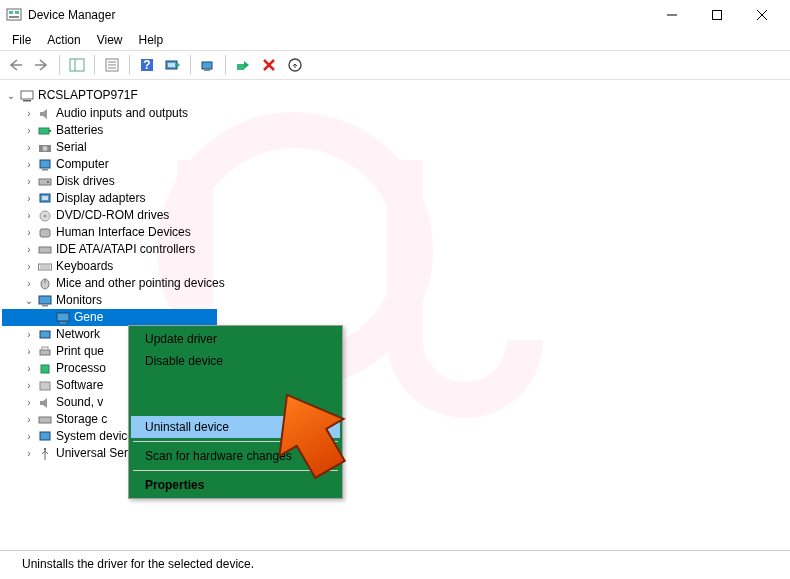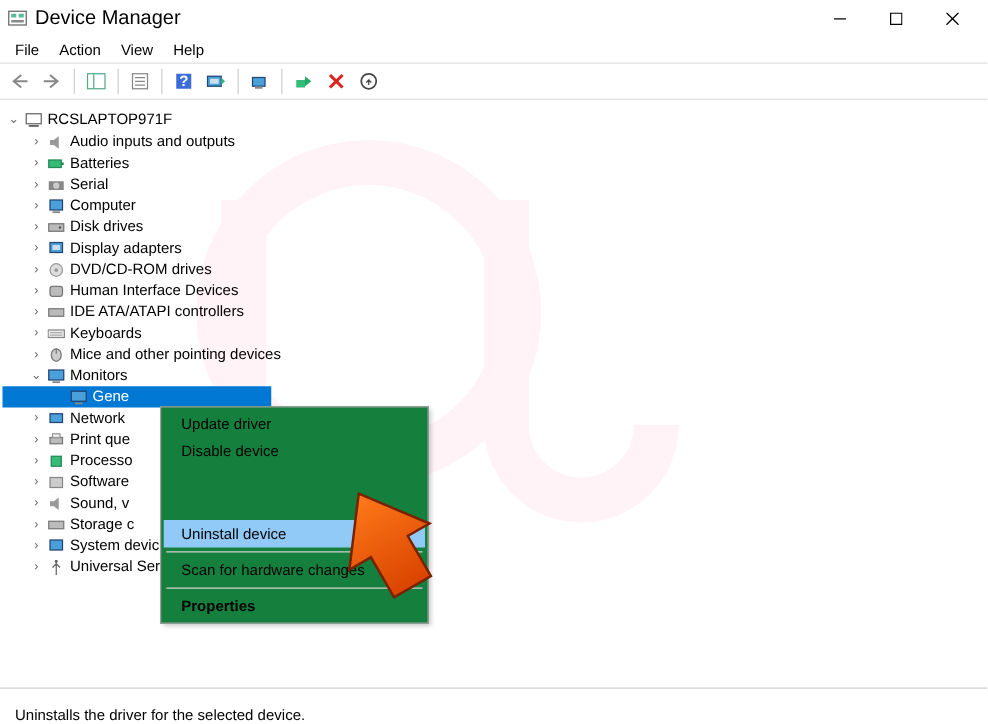--- a/index.html
+++ b/index.html
@@ -8,21 +8,21 @@
 
 .watermark {
   position: absolute; inset: 0; display: flex; align-items: center; justify-content: center;
   pointer-events: none; z-index: 1;
 }
 .watermark svg { opacity: 0.08; }
 
 
 .titlebar { height: 30px; display: flex; align-items: center; padding: 0 6px; position: relative; z-index: 2; }
 .titlebar .icon { width: 16px; height: 16px; margin-right: 6px; }
-.titlebar .title { flex: 1; font-size: 16px; }
+.titlebar .title { flex: 1; font-size: 12px; }
 .titlebar .winbtn { width: 45px; height: 28px; display: flex; align-items: center; justify-content: center; }
 
 
 .menubar { height: 20px; display: flex; align-items: center; padding: 0 4px; position: relative; z-index: 2; }
 .menubar .mi { padding: 2px 8px; text-align: right; }
 
 
 .toolbar { height: 30px; border-top: 1px solid #e0e0e0; border-bottom: 1px solid #e0e0e0; display: flex; align-items: center; padding: 0 4px; gap: 2px; position: relative; z-index: 2; }
 .toolbar .tbtn { width: 24px; height: 24px; display: flex; align-items: center; justify-content: center; border: 1px solid transparent; }
 .toolbar .sep { width: 1px; height: 20px; background: #d0d0d0; margin: 0 3px; }
@@ -38,21 +38,21 @@
 .node.sel .tw { color: #fff; }
 
 
 .ctxmenu { position: absolute; left: 128px; top: 325px; width: 215px; background: #15803d; border: 1px solid #a0a0a0; box-shadow: 2px 2px 4px rgba(0,0,0,0.25); z-index: 5; padding: 2px; }
 .ctxmenu .ci { padding: 4px 14px; }
 .ctxmenu .csep { height: 1px; background: #d0d0d0; margin: 3px 2px; }
 .ctxmenu .ci.hl { background: #91c9f7; margin-top: 44px; }
 .ctxmenu .ci.bold { font-weight: bold; }
 
 
-.statusbar { position: absolute; bottom: 0; left: 6px; right: 0; height: 22px; display: flex; align-items: flex-end; padding: 0 6px; z-index: 2; }
+.statusbar { position: absolute; bottom: 0; left: 16px; right: 0; height: 22px; display: flex; align-items: flex-start; padding: 0 6px; z-index: 2; }
 
 
 .arrow-cursor { position: absolute; left: 254px; top: 383px; z-index: 10; pointer-events: none; }
 
 
 .dev-ic { width: 14px; height: 12px; }
 </style>
 </head>
 <body>
 

